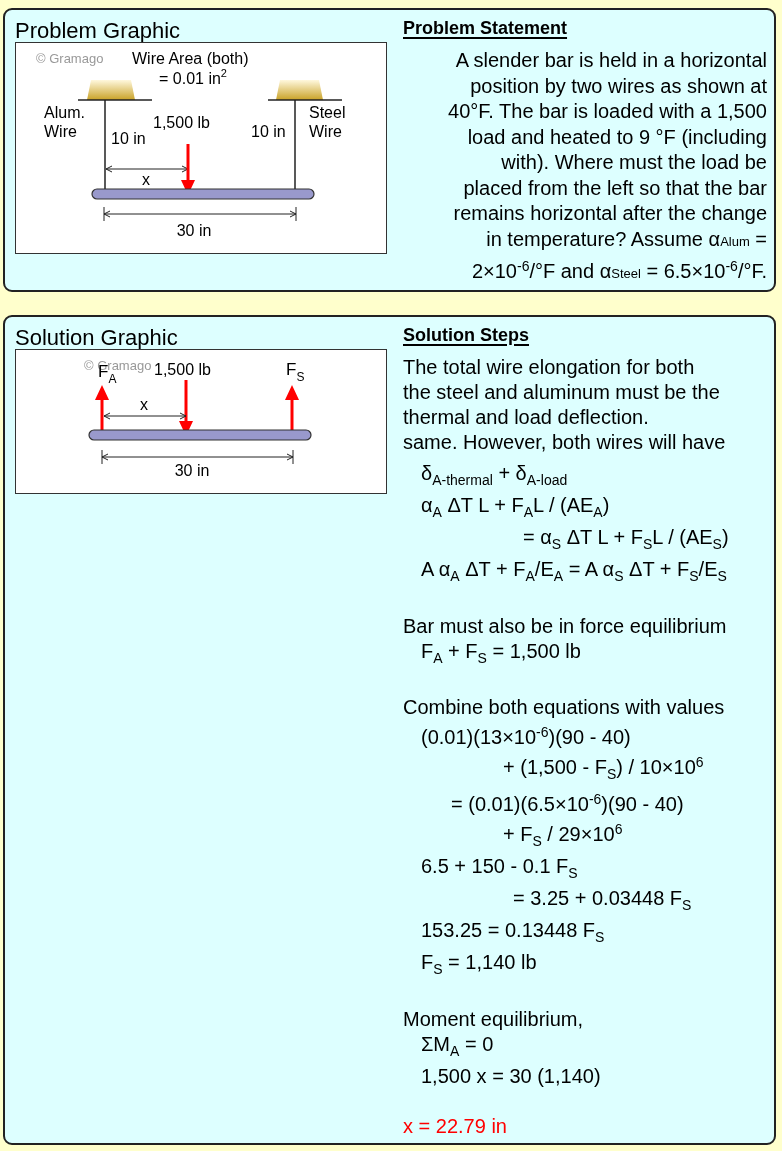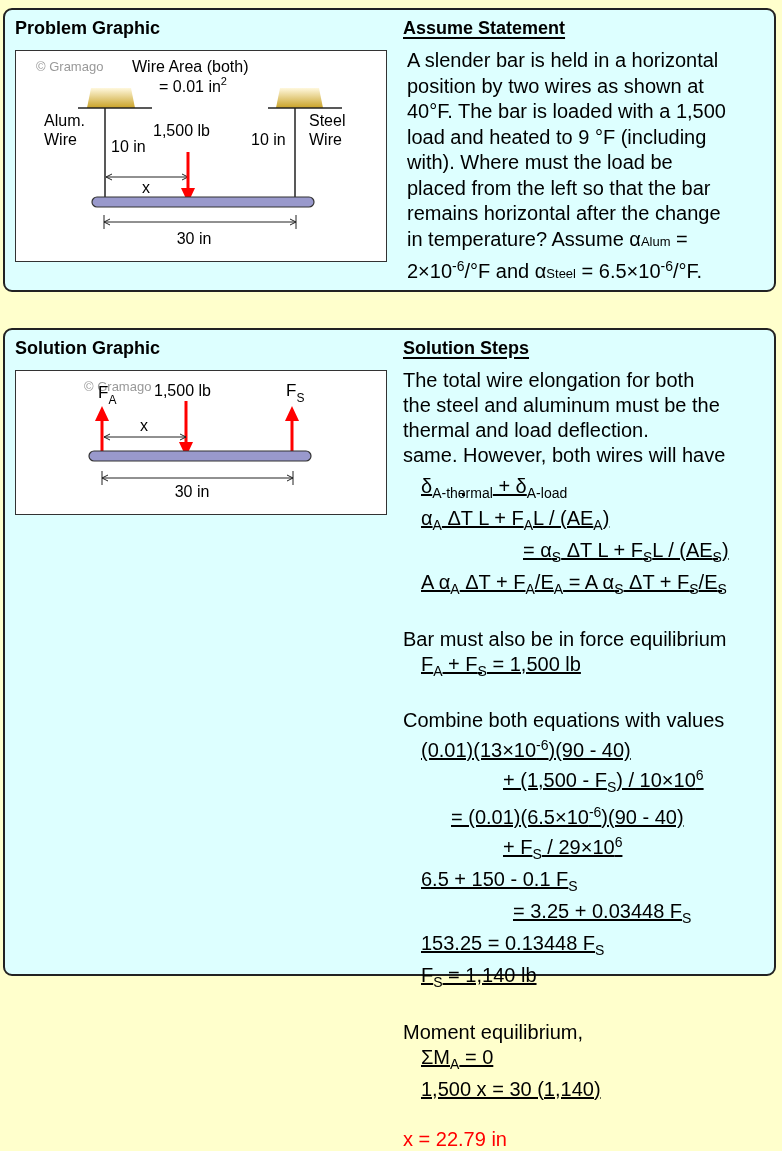--- a/index.html
+++ b/index.html
@@ -5,29 +5,29 @@
   html, body { margin:0; padding:0; }
   body {
     width:782px; height:1151px; background:#ffffcc; position:relative;
     font-family:"Liberation Sans", sans-serif; color:#000; overflow:hidden;
   }
   .panel {
     position:absolute; left:3px; width:773px; background:#ddffff;
     border:2px solid #222; border-radius:9px; box-sizing:border-box;
   }
   #p1 { top:8px; height:284px; }
-  #p2 { top:328px; height:648px; }
-  .gtitle { position:absolute; left:10px; top:8px; font-weight:bold; font-size:18px; }
+  #p2 { top:315px; height:830px; }
+  .gtitle { position:absolute; left:10px; top:8px; font-weight:normal; font-size:22px; }
   .stitle { position:absolute; left:398px; top:8px; font-weight:bold; font-size:18px; text-decoration:underline; text-underline-offset:3px; text-decoration-thickness:2px; }
-  .gbox { position:absolute; left:10px; background:#fff; border:1px solid #333;margin-top:8px; }
+  .gbox { position:absolute; left:10px; background:#fff; border:1px solid #333; }
   #p1 .gbox { top:32px; width:370px; height:210px; }
   #p2 .gbox { top:32px; width:370px; height:143px; }
-  .stmt { position:absolute; left:402px; top:38px; width:360px; font-size:20px; line-height:25.5px; }
+  .stmt { position:absolute; left:402px; top:38px; width:360px; font-size:20px; line-height:25.5px;text-align:right; }
   .steps { position:absolute; left:398px; top:38px; width:370px; font-size:20px; line-height:25px; }
-  .steps .ind { padding-left:18px;text-decoration:underline; }
+  .steps .ind { padding-left:18px; }
   .steps .gap { height:25px; }
   .red { color:#ff0000; }
   sub, sup { font-size:70%; }
   sub { vertical-align:-0.35em; }
   sup { vertical-align:0.5em; }
   .small { font-size:13px; }
   svg text { font-family:"Liberation Sans", sans-serif; }
 </style>
 </head>
 <body>
@@ -73,21 +73,21 @@
       <rect x="76" y="146" width="222" height="10" rx="5" fill="#9999cc" stroke="#333" stroke-width="1.2"></rect>
 
       <line x1="88" y1="164" x2="88" y2="178" stroke="#222"></line>
       <line x1="280" y1="164" x2="280" y2="178" stroke="#222"></line>
       <line x1="88" y1="171" x2="280" y2="171" stroke="#222"></line>
       <polyline points="94,168 88,171 94,174" fill="none" stroke="#222"></polyline>
       <polyline points="274,168 280,171 274,174" fill="none" stroke="#222"></polyline>
       <text x="178" y="193" font-size="16" text-anchor="middle">30 in</text>
     </svg>
   </div>
-  <div class="stitle">Assume Statement</div>
+  <div class="stitle">Problem Statement</div>
   <div class="stmt">
     <div>A slender bar is held in a horizontal</div>
     <div>position by two wires as shown at</div>
     <div>40°F. The bar is loaded with a 1,500</div>
     <div>load and heated to 9 °F (including</div>
     <div>with). Where must the load be</div>
     <div>placed from the left so that the bar</div>
     <div>remains horizontal after the change</div>
     <div><span>in temperature? Assume α</span><span class="small">Alum</span><span> =</span></div>
     <div><span>2×10</span><sup>-6</sup><span>/°F and α</span><span class="small">Steel</span><span> = 6.5×10</span><sup>-6</sup><span>/°F.</span></div>

